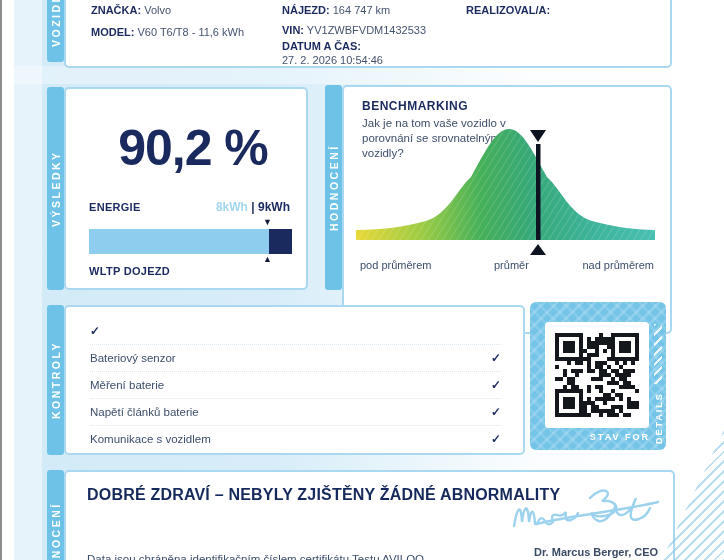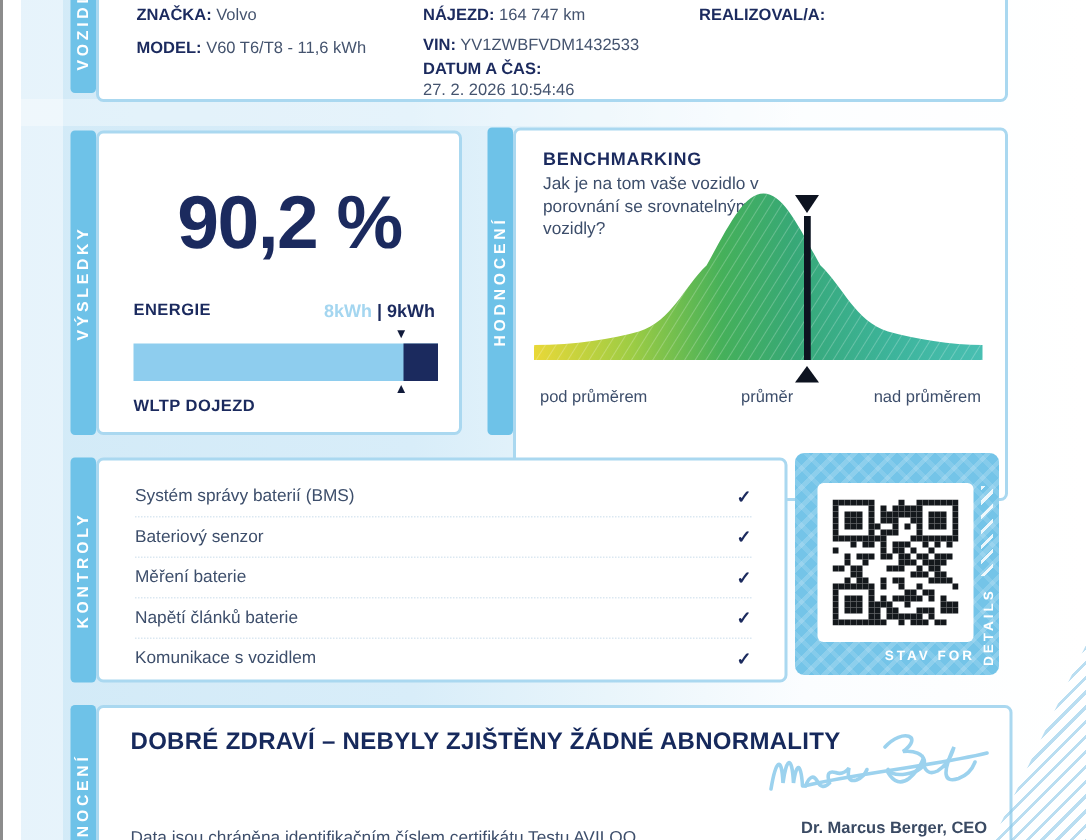--- a/index.html
+++ b/index.html
@@ -154,21 +154,20 @@
     <div class="bm-axis" style="left:16px;top:172px;">pod průměrem</div>
     <div class="bm-axis" style="left:150px;top:172px;">průměr</div>
     <div class="bm-axis" style="right:16px;top:172px;">nad průměrem</div>
   </div>
 
   <div class="strip" style="left:47px;top:305px;width:17px;height:150px;">
     <div class="strip-label">KONTROLY</div>
   </div>
   <div class="card" style="left:64px;top:305px;width:461px;height:150px;padding:11px 22px 0 24px;">
     <div class="check-row">
-      <span>Systém správy baterií (BMS)</span>
       <span class="check-mark">✓</span>
     </div>
     <div class="check-row">
       <span>Bateriový senzor</span>
       <span class="check-mark">✓</span>
     </div>
     <div class="check-row">
       <span>Měření baterie</span>
       <span class="check-mark">✓</span>
     </div>

